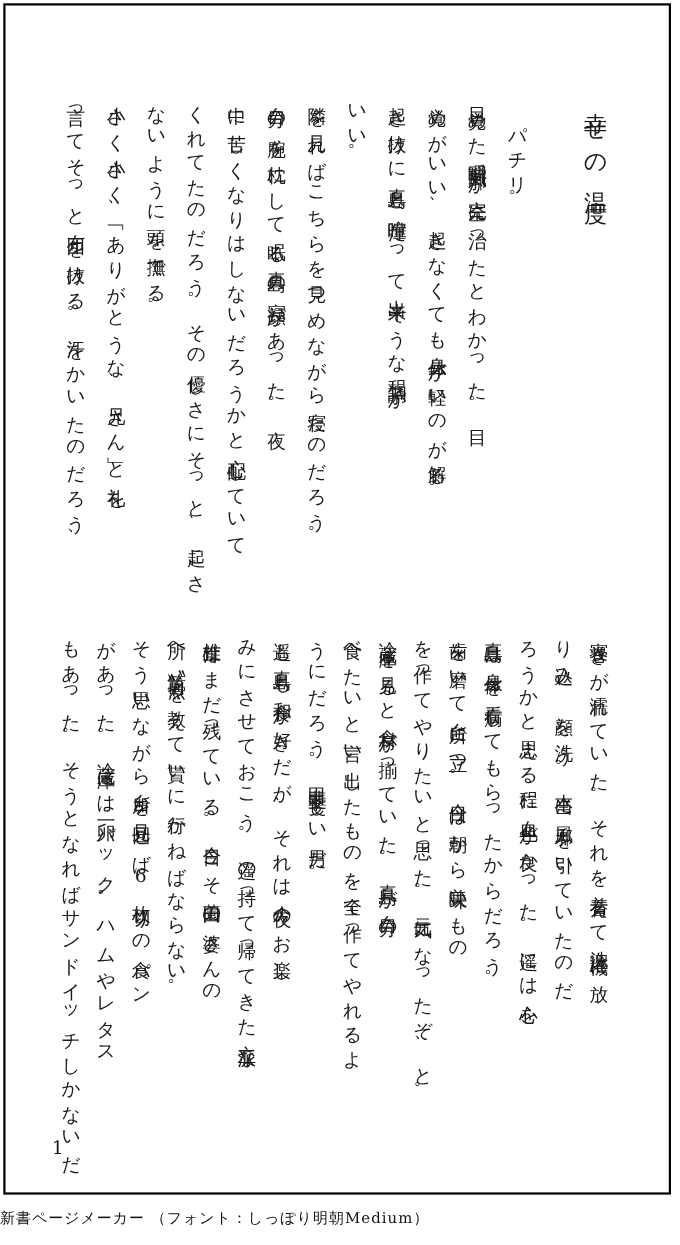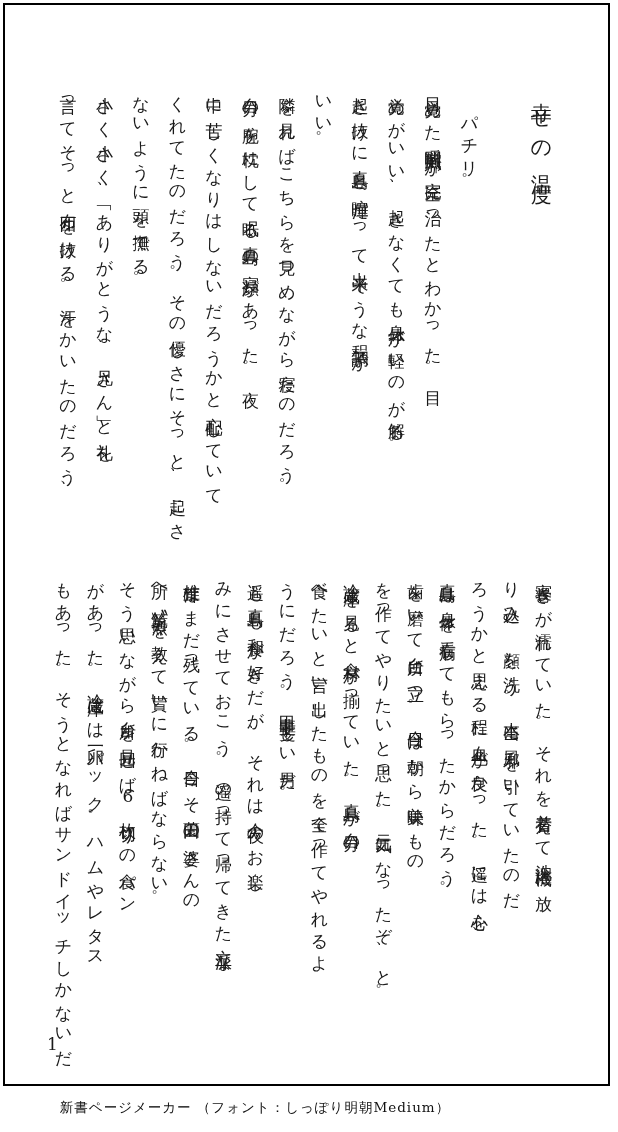--- a/index.html
+++ b/index.html
@@ -67,21 +67,21 @@
     position: absolute;
     left: 47px;
     top: 1034px;
     font-size: 17px;
   }
   .footer-caption {
     position: absolute;
     left: 0;
     top: 1099px;
     width: 510px;
-    text-align: center;
+    text-align: left;
     font-size: 13.5px;
     color: #111111;
     letter-spacing: 1px;
   }
 </style>
 </head>
 <body>
 
 <div class="page-frame"></div>
 

